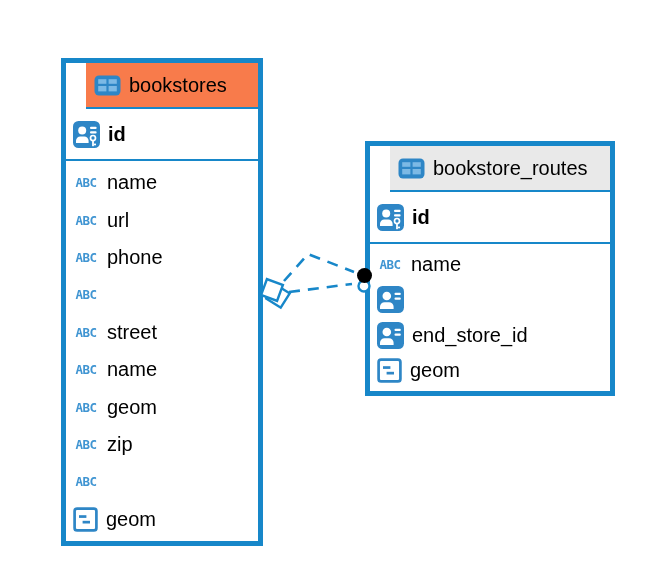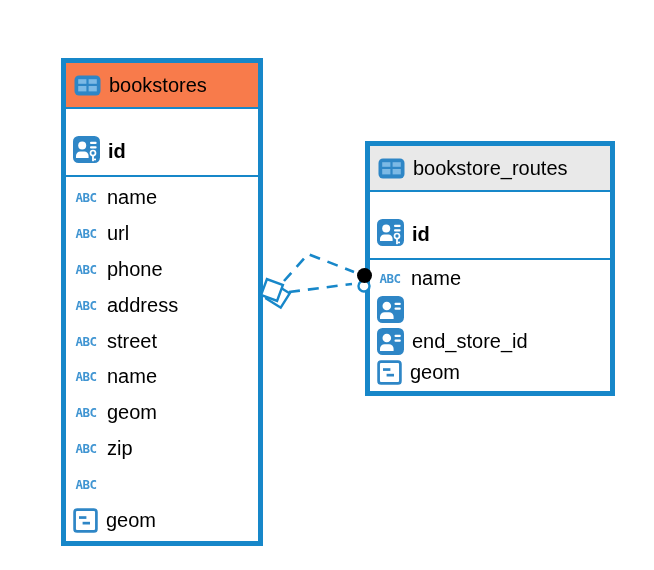--- a/index.html
+++ b/index.html
@@ -15,26 +15,26 @@
   }
   .table-card{
     position:absolute;background:#fff;border:5px solid var(--accent);
     box-sizing:border-box;display:flex;flex-direction:column;
   }
   #table-bookstores{left:61px;top:58px;width:202px;height:488px;}
   #table-bookstore-routes{left:365px;top:141px;width:250px;height:255px;}
   .card-header{
     display:flex;align-items:center;gap:8px;padding:0 8px;
     border-bottom:2px solid var(--accent);flex:0 0 44px;
-    font-size:20px;white-space:nowrap;
+    font-size:20px;white-space:nowrap;margin-left:20px;
   }
   .header-orange{background:var(--orange);}
   .header-gray{background:var(--gray);}
   .pk-row{
-    display:flex;align-items:flex-end;gap:8px;padding:12px 7px;
+    display:flex;align-items:center;gap:8px;padding:4px 7px;
     border-bottom:2px solid var(--accent);flex:0 0 42px;
     font-weight:bold;font-size:20px;
   }
   .rows{
     flex:1;display:flex;flex-direction:column;
     justify-content:space-around;padding:3px 7px;
   }
   .col-row{display:flex;align-items:center;gap:8px;font-size:20px;flex:1;min-height:0;}
   .svg-icon{display:inline-flex;align-items:center;justify-content:center;flex:0 0 auto;}
   .abc-icon{
@@ -90,21 +90,20 @@
       <div class="col-row">
         <span class="abc-icon">ABC</span>
         <span>url</span>
       </div>
       <div class="col-row">
         <span class="abc-icon">ABC</span>
         <span>phone</span>
       </div>
       <div class="col-row">
         <span class="abc-icon">ABC</span>
-        <span>address</span>
       </div>
       <div class="col-row">
         <span class="abc-icon">ABC</span>
         <span>street</span>
       </div>
       <div class="col-row">
         <span class="abc-icon">ABC</span>
         <span>name</span>
       </div>
       <div class="col-row">

